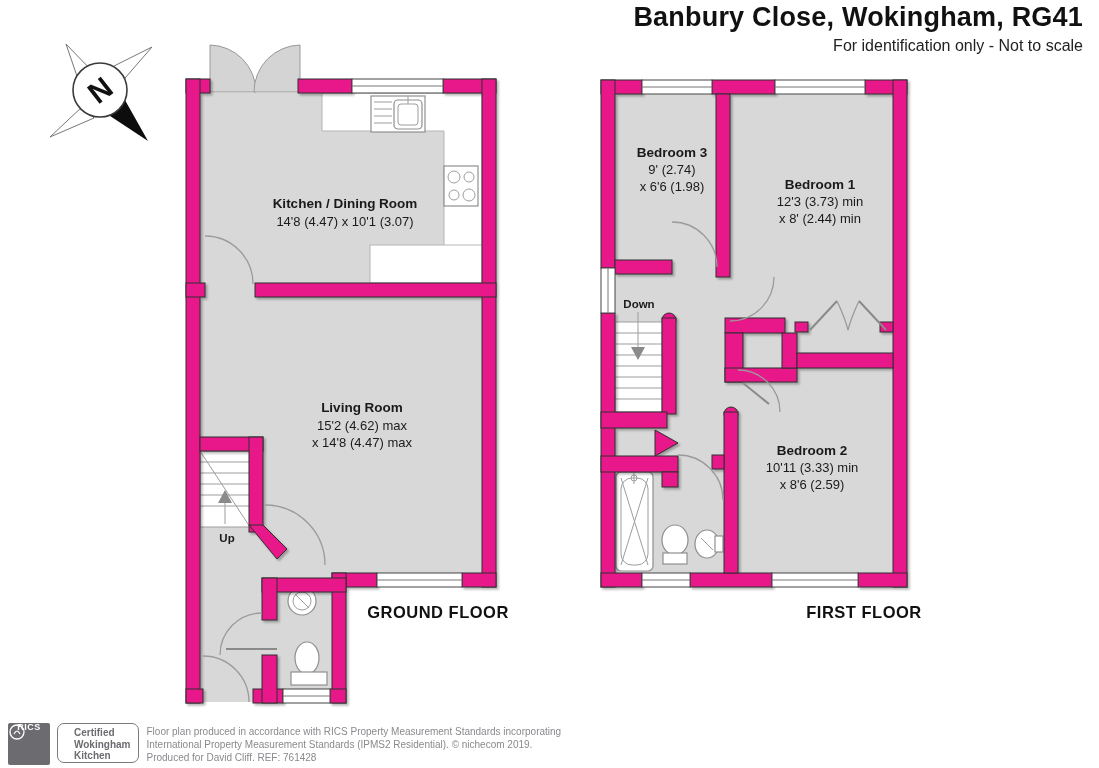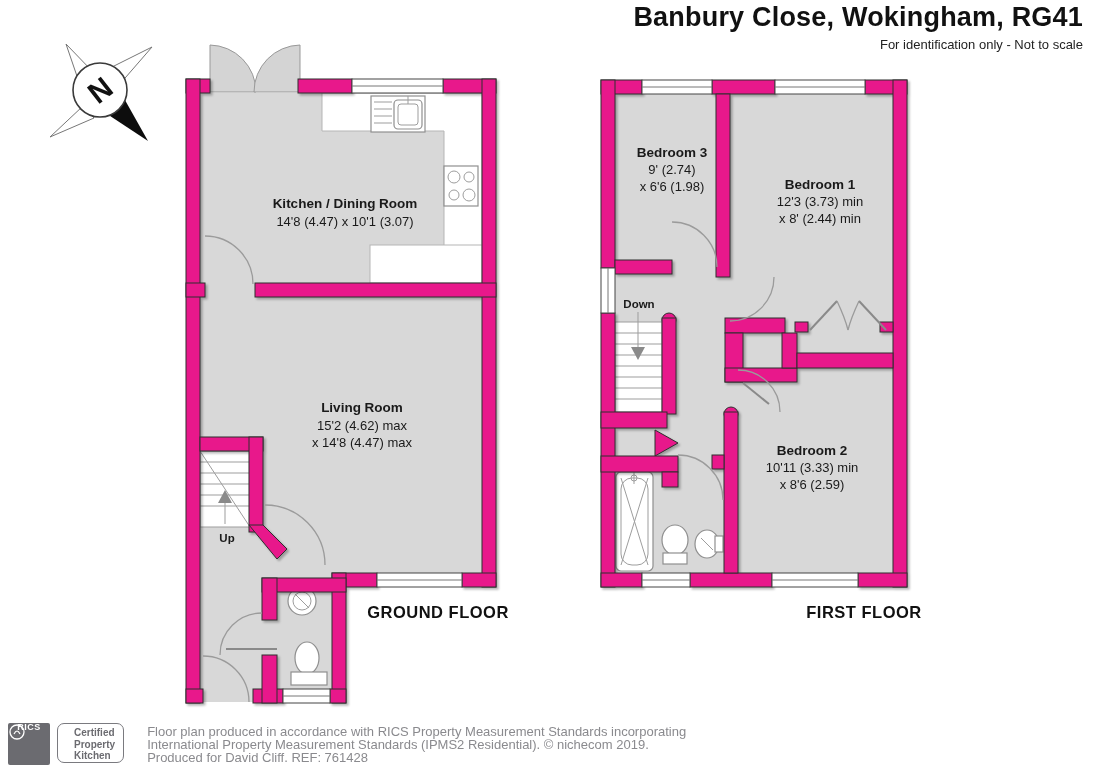--- a/index.html
+++ b/index.html
@@ -3,29 +3,29 @@
 <meta charset="utf-8">
 <style>
   html,body{margin:0;padding:0;background:#ffffff;width:1099px;height:768px;overflow:hidden;
             font-family:"Liberation Sans", sans-serif;}
   .stage{position:relative;width:1099px;height:768px;background:#fff;}
   svg{position:absolute;left:0;top:0;}
   
   .hdr{position:absolute;right:16px;top:2px;text-align:right;color:#111;}
   .hdr .title{font-size:27px;font-weight:bold;letter-spacing:.2px;}
   .hdr .area{font-size:17px;margin-top:6px;}
-  .hdr .disc{font-size:13px;margin-top:4px;color:#222;}
+  .hdr .disc{font-size:16px;margin-top:4px;color:#222;}
   
   .ftr{position:absolute;left:8px;bottom:3px;display:flex;align-items:flex-start;gap:7px;}
   .rics-box{width:42px;height:40px;background:#6b6b70;border-radius:2px;display:flex;flex-direction:column;
             align-items:center;justify-content:flex-start;padding-bottom:2px;}
   .rics-box .word{color:#fff;font-size:9px;font-weight:bold;letter-spacing:.5px;line-height:9px;}
   .badge-box{border:1.6px solid #7a7a7f;border-radius:7px;padding:3px 8px 3px 16px;color:#6b6b70;
              font-size:10px;font-weight:bold;line-height:11.5px;height:32px;}
-  .ftr-text{color:#8a8a8e;font-size:13px;line-height:13px;padding-top:2px;margin-left:16px;}
+  .ftr-text{color:#8a8a8e;font-size:10px;line-height:13px;padding-top:2px;}
   .walls{filter:drop-shadow(2px 2.5px 1px rgba(0,0,0,0.28));}
   .wall{fill:#E8188B;stroke:#2e2e2e;stroke-width:1;}
   .floor{fill:#D8D8D8;}
   .win{fill:#ffffff;stroke:#444;stroke-width:1;}
   .winline{stroke:#777;stroke-width:1;}
   .arc{fill:none;stroke:#9b9b9b;stroke-width:1.3;}
   .leaf{stroke:#8a8a8a;stroke-width:2;}
   .fx{fill:#ffffff;stroke:#8f8f8f;stroke-width:1.2;}
   .fxl{stroke:#9d9d9d;stroke-width:1;fill:none;}
   .stair{fill:#ffffff;stroke:#9d9d9d;stroke-width:1;}
@@ -273,21 +273,21 @@
   <div class="ftr">
     <div class="rics-box">
       <svg width="18" height="18" viewBox="0 0 18 18">
         <circle cx="9" cy="9" r="7" fill="none" stroke="#ffffff" stroke-width="1.3"></circle>
         <path d="M 6,11 Q 9,5 12,11" fill="none" stroke="#ffffff" stroke-width="1.2"></path>
       </svg>
       <div class="word">RICS</div>
     </div>
     <div class="badge-box">
       <div>Certified</div>
-      <div>Property</div>
+      <div>Wokingham</div>
       <div>Kitchen</div>
     </div>
     <div class="ftr-text">
       <div>Floor plan produced in accordance with RICS Property Measurement Standards incorporating</div>
       <div>International Property Measurement Standards (IPMS2 Residential).   © nichecom 2019.</div>
       <div>Produced for David Cliff.   REF:  761428</div>
     </div>
   </div>
 
 </div>

